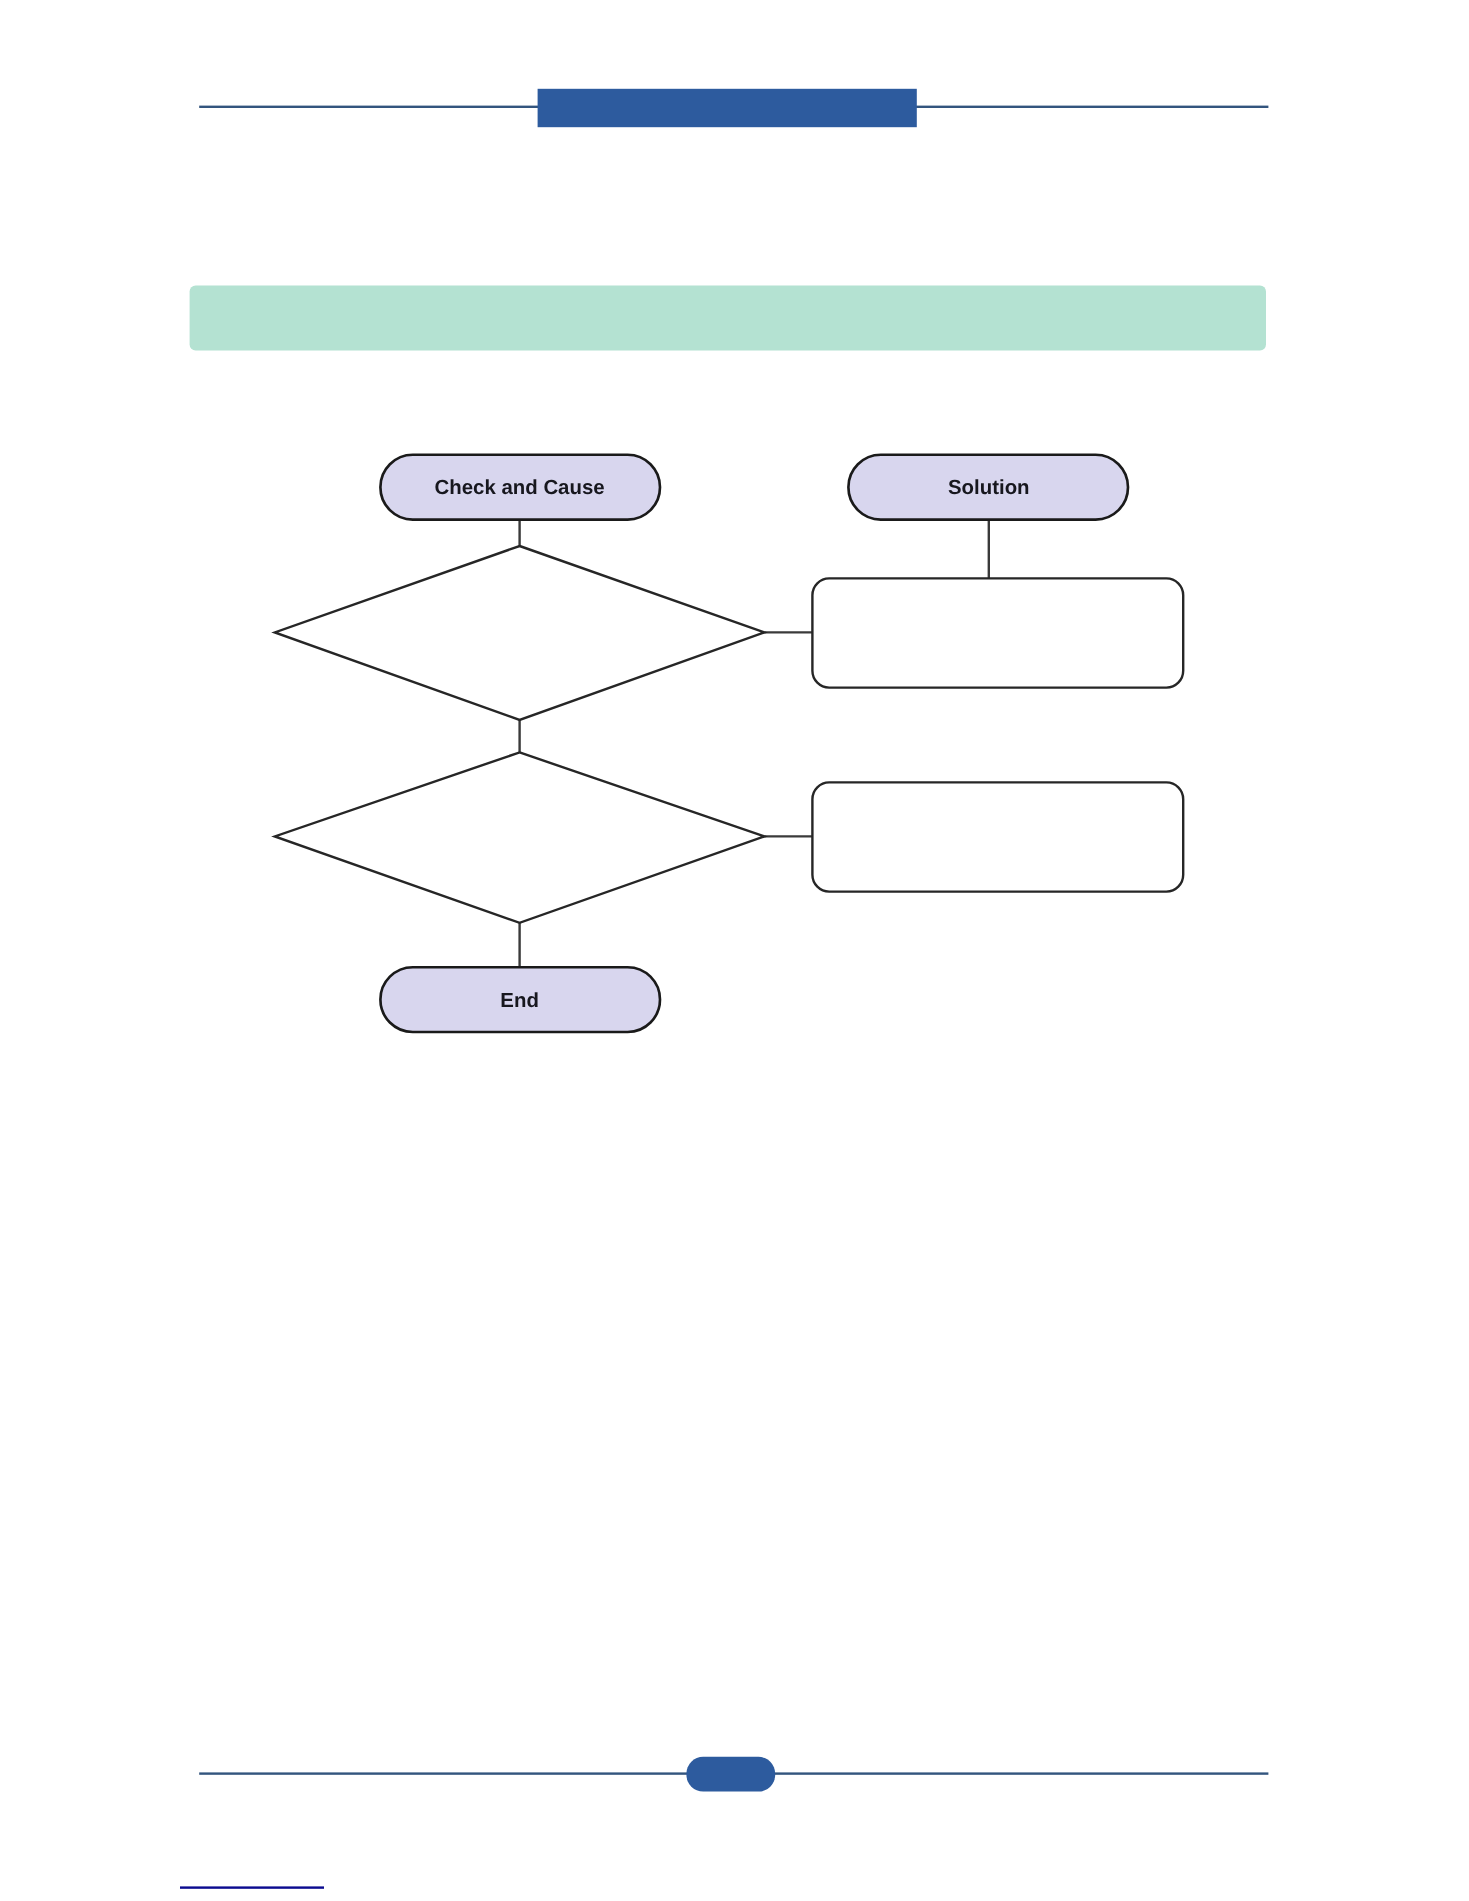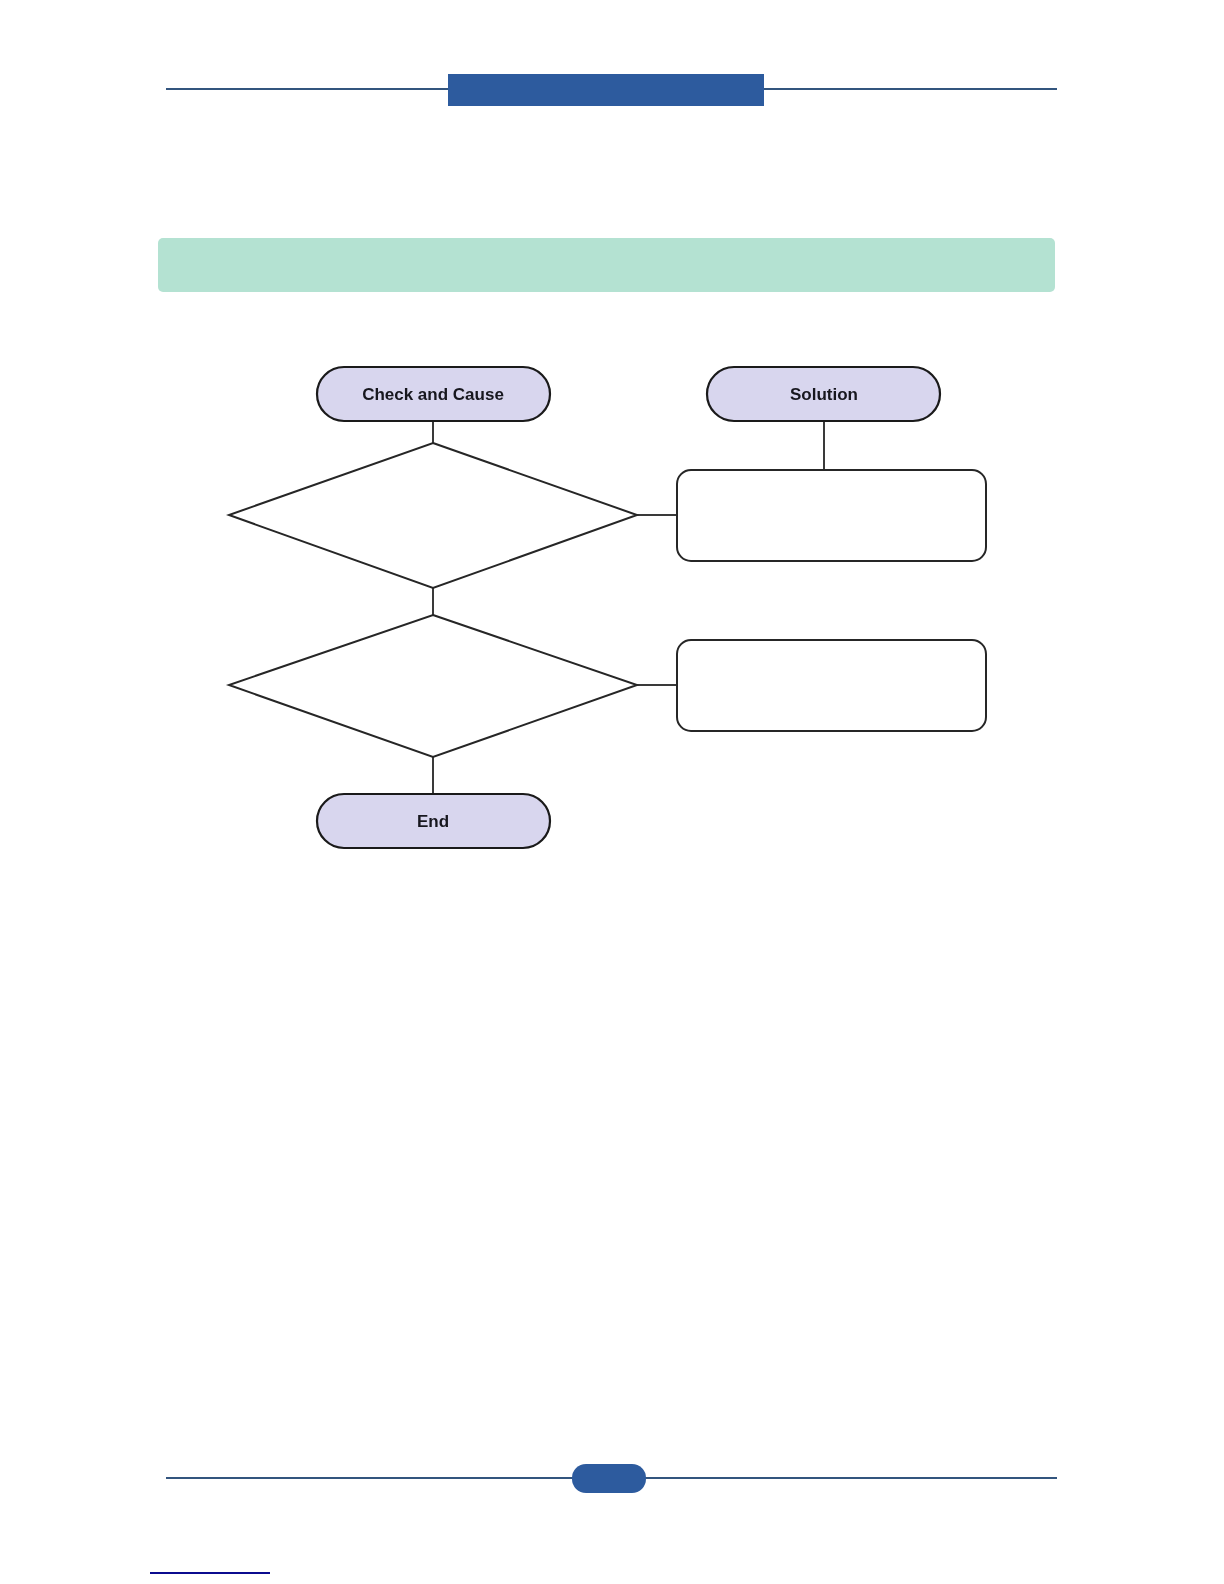--- a/index.html
+++ b/index.html
@@ -57,21 +57,21 @@
     font-size: 15px;
     font-weight: bold;
     color: #1d3b33;
     white-space: nowrap;
   }
 
   
   .flow {
     position: absolute;
     left: 0;
-    top: 0;
+    top: 12px;
     width: 1224px;
     height: 1332px;
   }
   .flow svg { display: block; }
 
   .node-label {
     font-family: "Liberation Sans", sans-serif;
     font-size: 17px;
     font-weight: bold;
     fill: #17171e;

